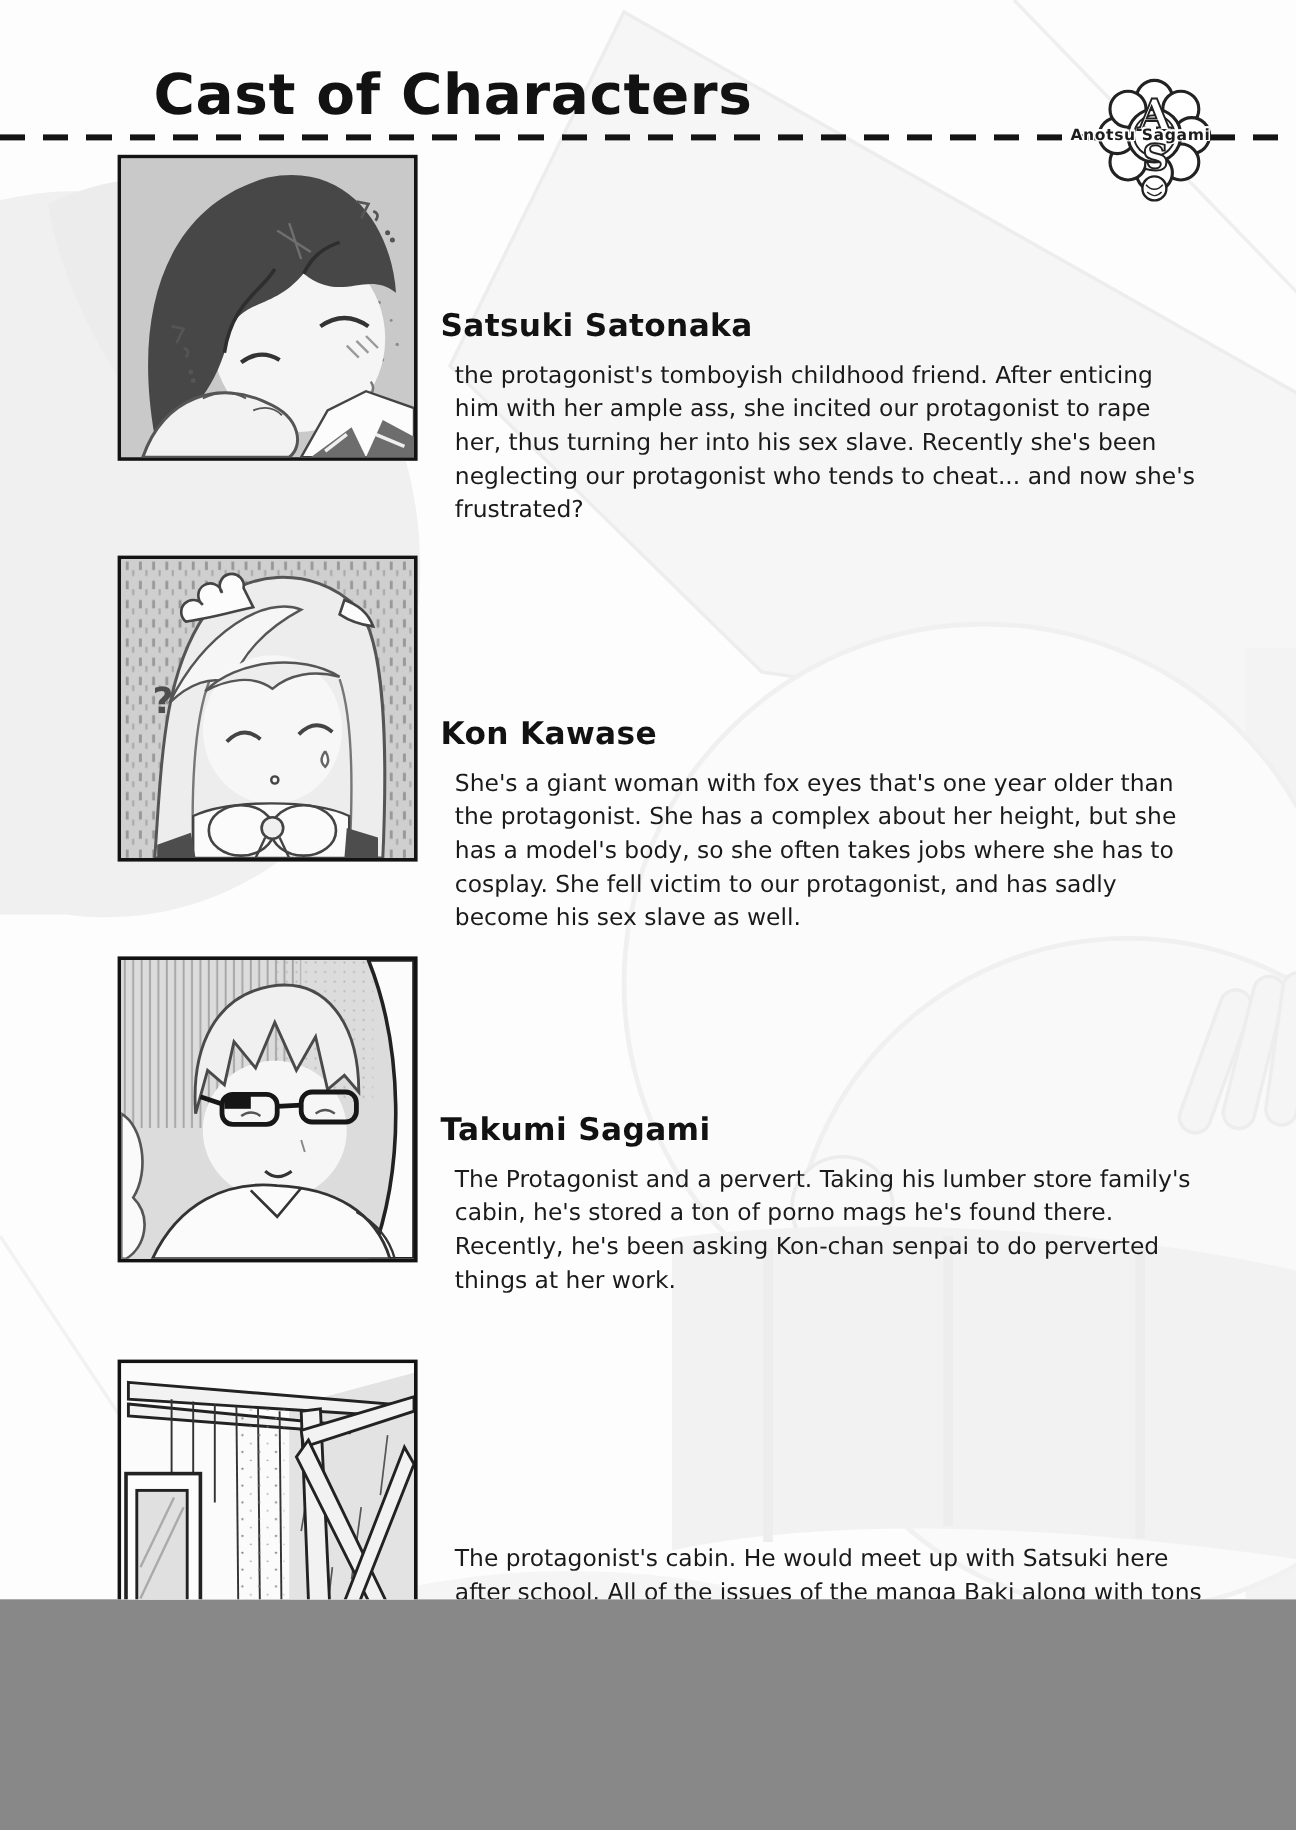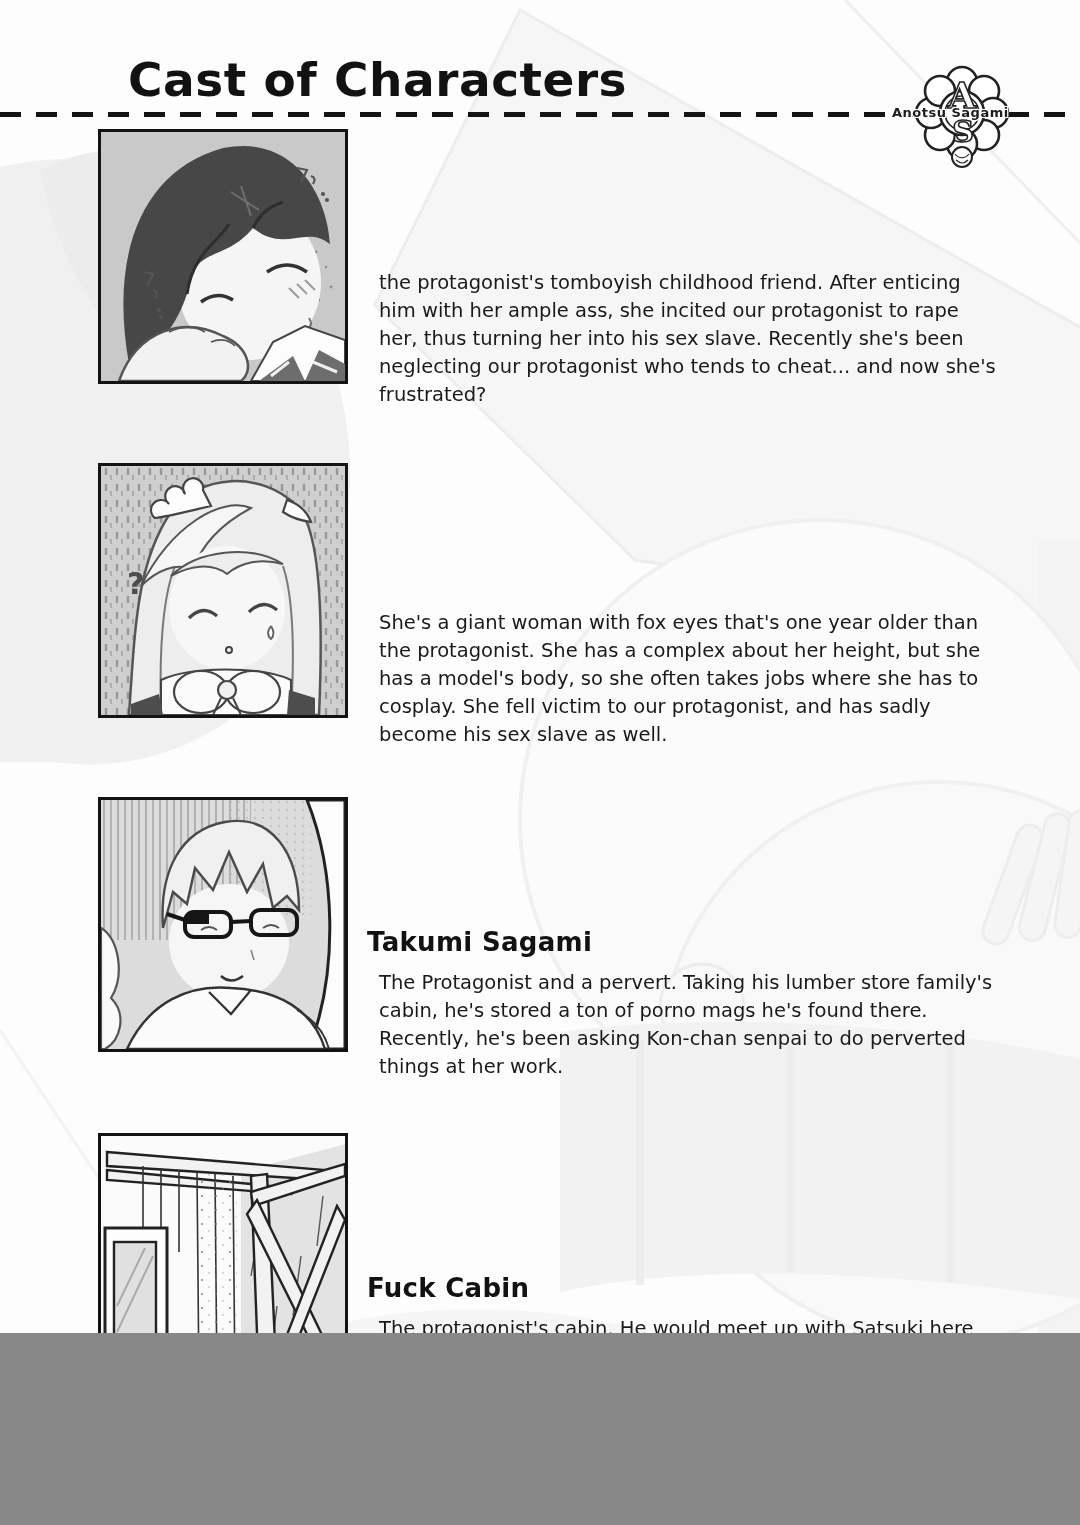--- a/index.html
+++ b/index.html
@@ -118,20 +118,21 @@
           <path d="M196,36 l10,2 -6,12 M210,44 q6,2 2,8"></path>
             <circle cx="222" cy="62" r="1"></circle>
             <circle cx="226" cy="68" r="1"></circle>
           <path d="M42,140 l10,2 -6,12 M52,158 q6,2 2,8"></path>
             <circle cx="58" cy="178" r="1"></circle>
             <circle cx="60" cy="185" r="1"></circle>
         </g>
       </svg>
     </div>
     <div class="info">
+      <h2 class="char-name">Satsuki Satonaka</h2>
       <p class="char-desc">the protagonist's tomboyish childhood friend. After enticing him with her ample ass, she incited our protagonist to rape her, thus turning her into his sex slave. Recently she's been neglecting our protagonist who tends to cheat... and now she's frustrated?</p>
     </div>
   </section>
 
   <section class="entry e2">
     <div class="portrait">
       <svg viewBox="0 0 244 249">
         <defs>
           <pattern id="vdash" width="11" height="16" patternUnits="userSpaceOnUse">
             <line x1="5" y1="2" x2="5" y2="9" stroke="#989898" stroke-width="2.4"></line>
@@ -157,20 +158,21 @@
         <path d="M60,214 C90,200 160,200 190,214 L190,249 L60,249 Z" fill="#fbfbfb" stroke="#444" stroke-width="2"></path>
         <path d="M30,238 L58,228 L62,249 L30,249 Z" fill="#4d4d4d"></path>
         <path d="M214,232 L188,224 L186,249 L214,249 Z" fill="#4d4d4d"></path>
         <ellipse cx="100" cy="226" rx="27" ry="21" fill="#fbfbfb" stroke="#444" stroke-width="2.2"></ellipse>
         <ellipse cx="152" cy="226" rx="27" ry="21" fill="#fbfbfb" stroke="#444" stroke-width="2.2"></ellipse>
         <circle cx="126" cy="224" r="9" fill="#f0f0f0" stroke="#444" stroke-width="2.2"></circle>
         <path d="M120,232 L112,249 M132,232 L140,249" stroke="#444" stroke-width="2" fill="none"></path>
       </svg>
     </div>
     <div class="info">
+      <h2 class="char-name">Kon Kawase</h2>
       <p class="char-desc">She's a giant woman with fox eyes that's one year older than the protagonist. She has a complex about her height, but she has a model's body, so she often takes jobs where she has to cosplay. She fell victim to our protagonist, and has sadly become his sex slave as well.</p>
     </div>
   </section>
 
   <section class="entry e3">
     <div class="portrait">
       <svg viewBox="0 0 244 249">
         <defs>
           <pattern id="vlines" width="7" height="12" patternUnits="userSpaceOnUse">
             <line x1="3" y1="0" x2="3" y2="12" stroke="#a6a6a6" stroke-width="1.6"></line>
@@ -249,19 +251,18 @@
           </g>
         <path d="M4,226 L66,232" stroke="#222" stroke-width="1.6"></path>
         <circle cx="58" cy="222" r="2.4" fill="#333"></circle>
         <g fill="#444">
             <circle cx="30" cy="238" r="1.2"></circle>
             <rect x="33" y="242" width="2" height="5"></rect>
           </g>
       </svg>
     </div>
     <div class="info">
-      <h2 class="char-name">Fuck Cabin</h2>
       <p class="char-desc">The protagonist's cabin. He would meet up with Satsuki here after school. All of the issues of the manga Baki along with tons of porn mags are enshrined in this dream house. It also contains an ancient and iffy stove.</p>
     </div>
   </section>
 
   <div class="page-number">3</div>
 </div>
 
 </body></html>

